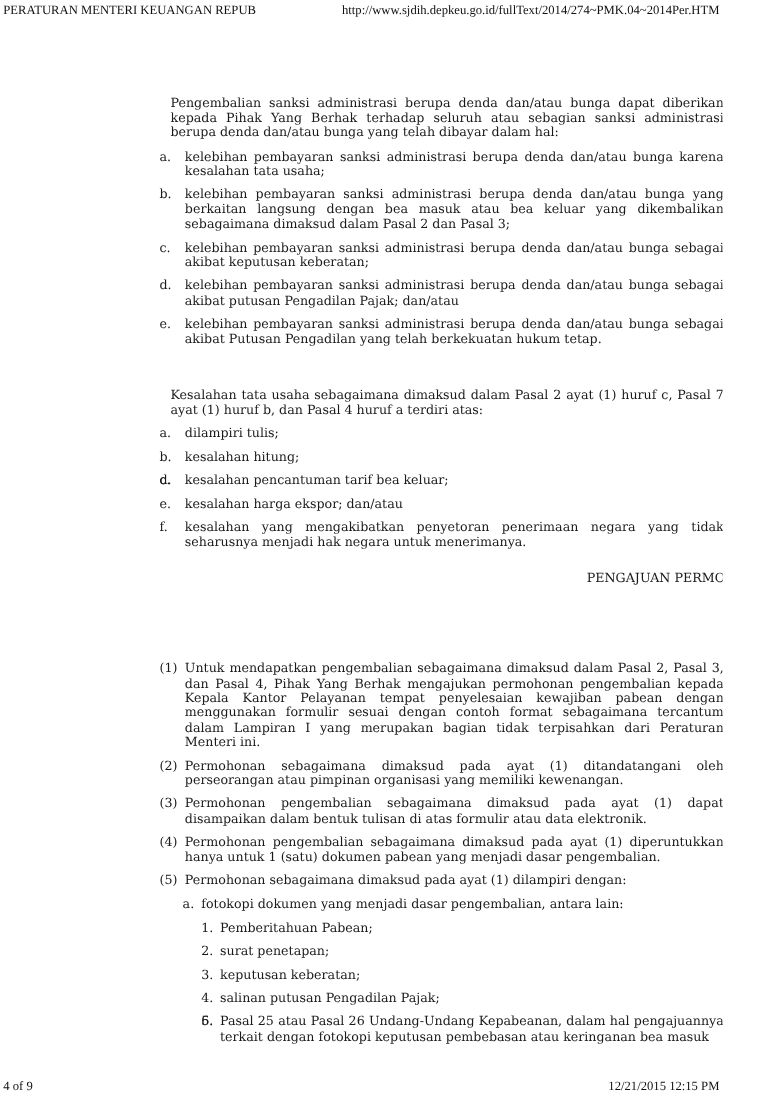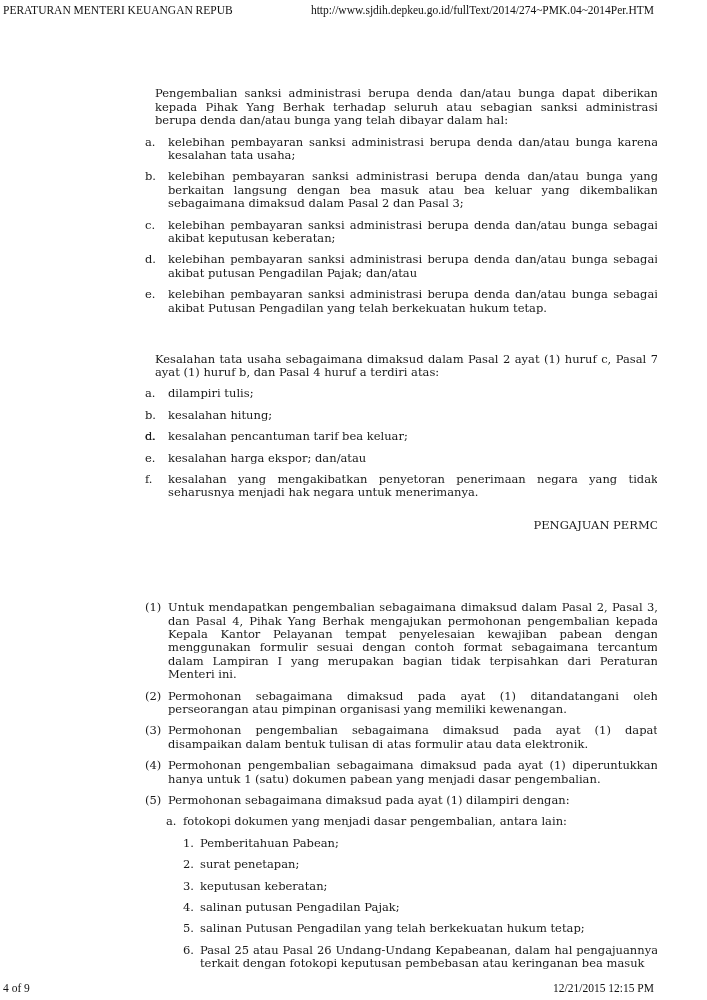--- a/index.html
+++ b/index.html
@@ -145,21 +145,20 @@
     <div class="li l3">
       <span class="mk">3.</span>
       <span>keputusan keberatan;</span>
     </div>
     <div class="li l3">
       <span class="mk">4.</span>
       <span>salinan putusan Pengadilan Pajak;</span>
     </div>
     <div class="li l3">
       <span class="mk">5.</span>
-      <span>salinan Putusan Pengadilan yang telah berkekuatan hukum tetap;</span>
     </div>
     <div class="li l3">
       <span class="mk">6.</span>
       <span>Pasal 25 atau Pasal 26 Undang-Undang Kepabeanan, dalam hal pengajuannya terkait dengan fotokopi keputusan pembebasan atau keringanan bea masuk</span>
     </div>
 
   </div>
 
   <div class="ftr">
     <span>4 of 9</span>

